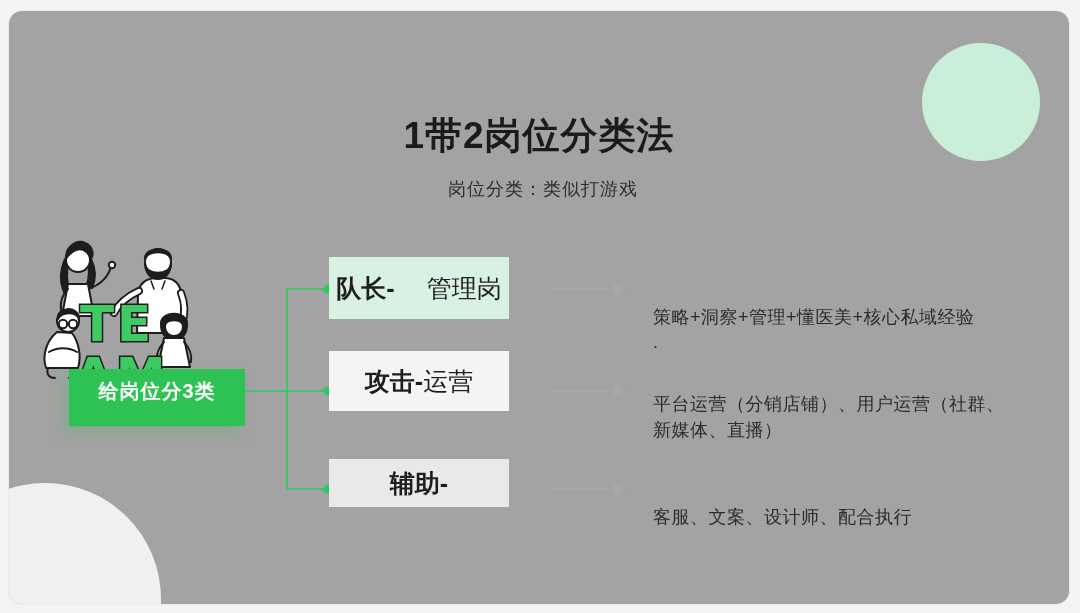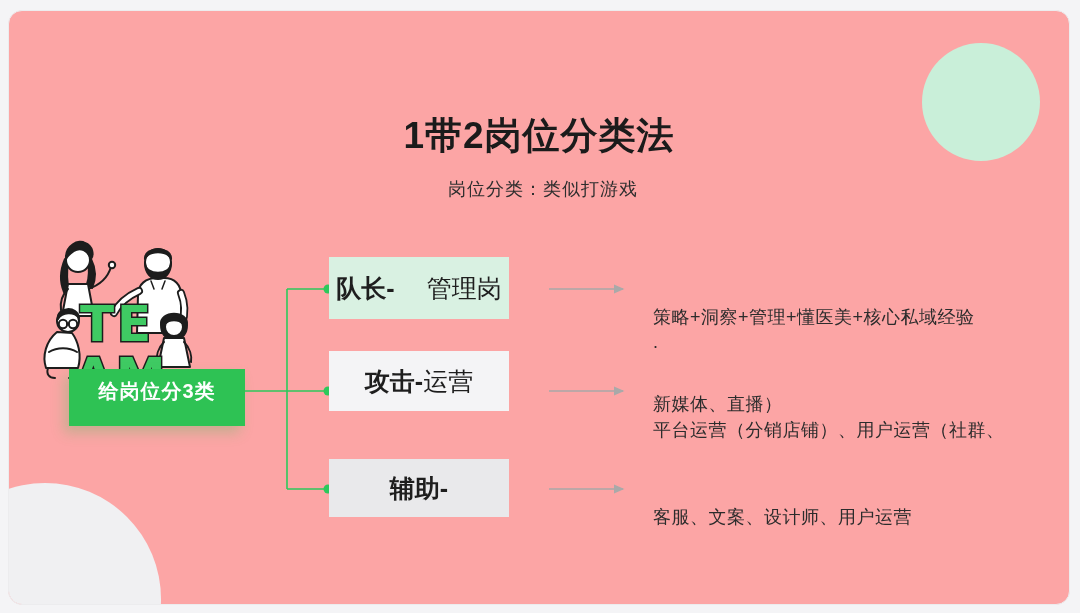--- a/index.html
+++ b/index.html
@@ -3,21 +3,21 @@
 <meta charset="utf-8">
 <style>
   html,body{margin:0;padding:0;}
   body{
     width:1080px;height:613px;position:relative;overflow:hidden;
     background:#f4f4f6;
     font-family:"Liberation Sans","DejaVu Sans",sans-serif;
   }
   .card{
     position:absolute;left:8px;top:10px;width:1060px;height:593px;
-    background:#fca5a5;border:1px solid #ececee;border-radius:14px;
+    background:#a3a3a3;border:1px solid #ececee;border-radius:14px;
     overflow:hidden;
   }
   
   .circle-green{
     position:absolute;left:913px;top:32px;width:118px;height:118px;
     border-radius:50%;background:#c9efd9;
   }
   .circle-gray{
     position:absolute;left:-80px;top:472px;width:232px;height:232px;
     border-radius:50%;background:#f0f0f2;
@@ -51,21 +51,21 @@
   .connectors{position:absolute;left:0;top:0;width:1060px;height:593px;pointer-events:none;}
   
   .box{
     position:absolute;left:320px;width:180px;
     display:flex;align-items:center;justify-content:center;
     font-size:25px;color:#1e1e1e;white-space:nowrap;
   }
   .box .b{font-weight:bold;}
   .box1{top:246px;height:62px;background:#d9f1e2;gap:32px;}
   .box2{top:340px;height:60px;background:#f4f4f6;}
-  .box3{top:448px;height:58px;background:#e9e9eb;}
+  .box3{top:448px;height:48px;background:#e9e9eb;}
   
   .desc{
     position:absolute;left:644px;width:400px;
     font-size:18px;color:#2c2c2c;line-height:25px;white-space:nowrap;
     letter-spacing:0.5px;
     margin-top:28px;
   }
   .desc1{top:266px;}
   .desc2{top:352px;line-height:26px;}
   .desc3{top:466px;}
@@ -165,25 +165,25 @@
   <div class="desc desc1">
     <div>策略+洞察+管理+懂医美+核心私域经验</div>
     <div>.</div>
   </div>
 
   <div class="box box2">
     <span class="b">攻击-</span>
       <span>运营</span>
   </div>
   <div class="desc desc2">
+    <div>平台运营（分销店铺）、用户运营（社群、</div>
     <div>新媒体、直播）</div>
-    <div>平台运营（分销店铺）、用户运营（社群、</div>
   </div>
 
   <div class="box box3">
     <span class="b">辅助-</span>
   </div>
   <div class="desc desc3">
-    <div>客服、文案、设计师、用户运营</div>
+    <div>客服、文案、设计师、配合执行</div>
     <div></div>
   </div>
 
 </div>
 
 </body></html>

